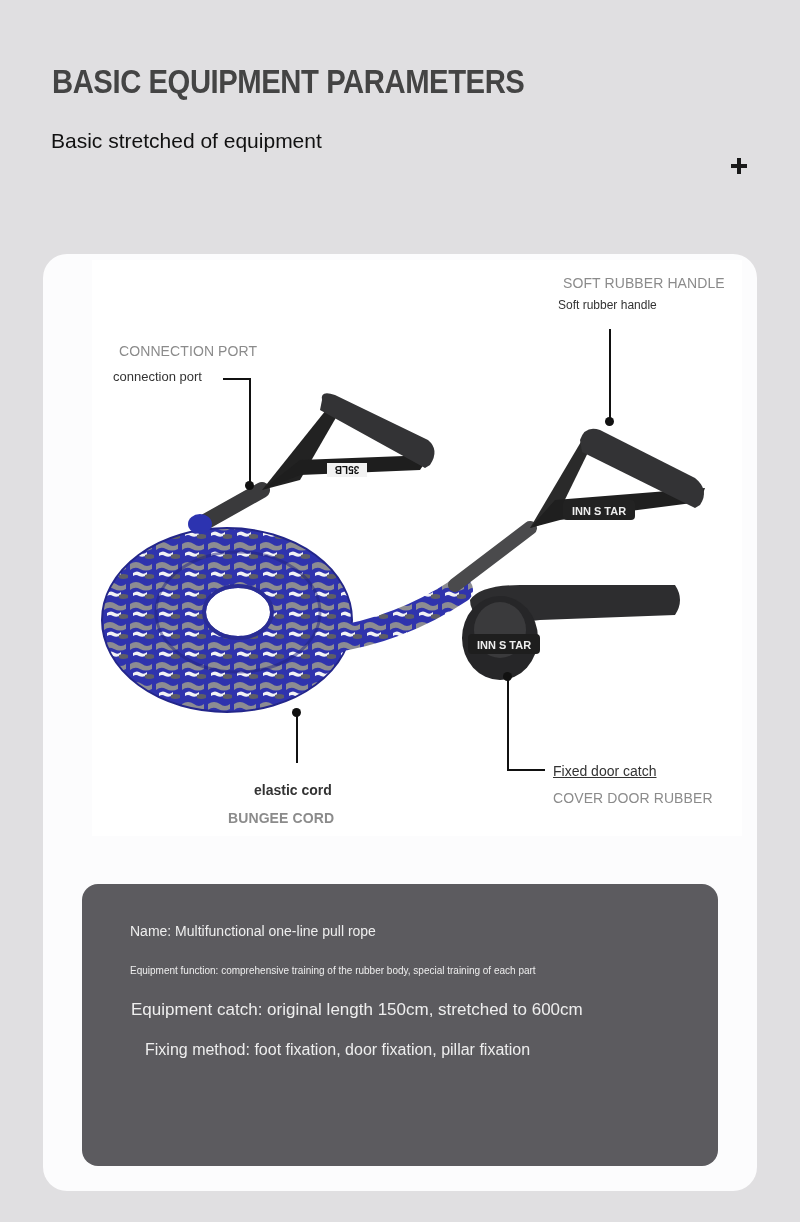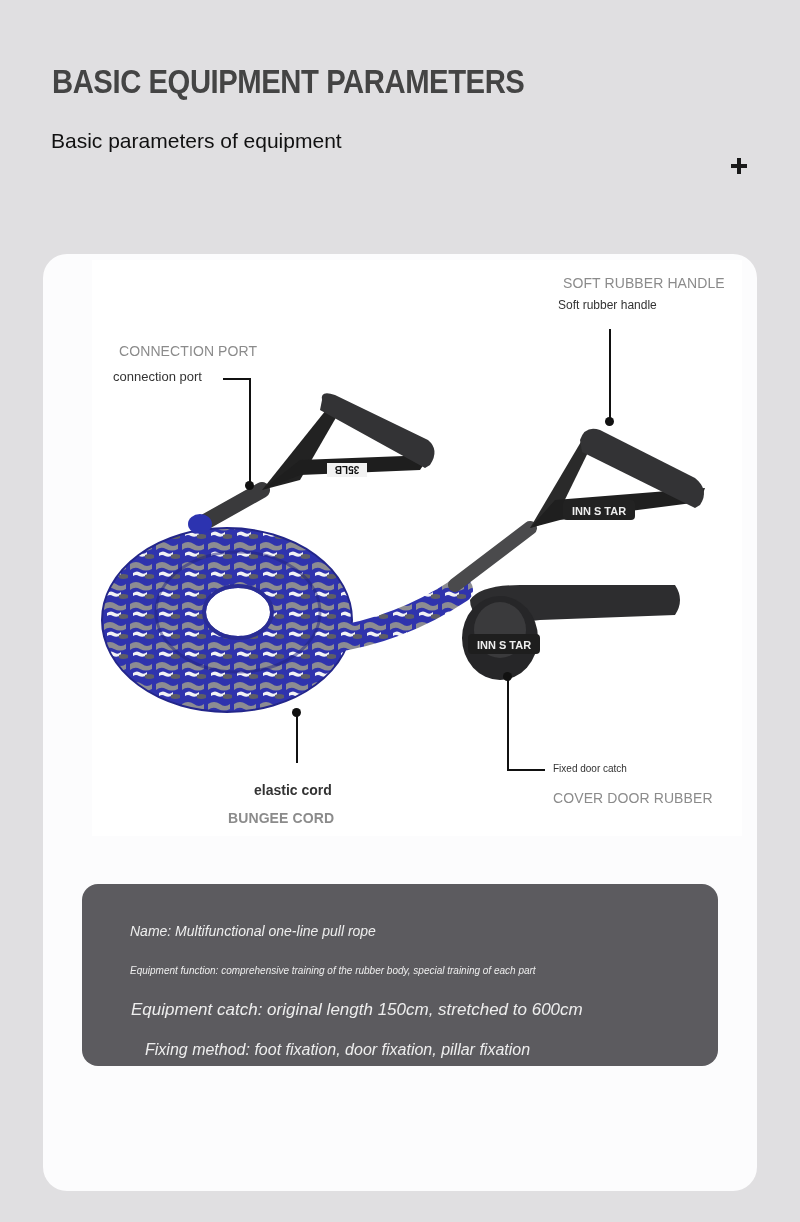--- a/index.html
+++ b/index.html
@@ -39,30 +39,30 @@
     }
     .label-lower {
       position: absolute; font-size: 13px; color: #333333; white-space: nowrap;
     }
     .line { position: absolute; background: #111111; }
     .dot { position: absolute; width: 9px; height: 9px; border-radius: 50%; background: #111111; }
 
     .product { position: absolute; left: 0; top: 0; width: 800px; height: 1222px; pointer-events: none; }
 
     .info-panel {
-      position: absolute; left: 82px; top: 884px; width: 636px; height: 182px;
-      background: #5c5b5f; border-radius: 16px; font-style: italic;
+      position: absolute; left: 82px; top: 884px; width: 636px; height: 282px;
+      background: #5c5b5f; border-radius: 16px;
     }
     .info-line { position: absolute; color: #eeeeee; white-space: nowrap; }
   </style>
 </head>
 <body>
 
 <div class="heading">BASIC EQUIPMENT PARAMETERS</div>
-<div class="subheading">Basic parameters of equipment</div>
+<div class="subheading">Basic stretched of equipment</div>
 <div class="plus"></div>
 
 <div class="card"></div>
 <div class="photo-bg"></div>
 
 <svg class="product" viewBox="0 0 800 1222" xmlns="http://www.w3.org/2000/svg">
   <defs>
     <pattern id="camo" width="26" height="20" patternUnits="userSpaceOnUse">
       <rect width="26" height="20" fill="#2f33ad"></rect>
       <path d="M0 4 q6 -4 12 0 q5 4 10 0 v5 q-6 3 -12 0 q-5 -3 -10 1z" fill="#8c8c92"></path>
@@ -117,21 +117,21 @@
 <div class="dot" style="left:605px; top:417px;"></div>
 
 <div class="dot" style="left:292px; top:708px;"></div>
 <div class="line" style="left:296px; top:713px; width:2px; height:50px;"></div>
 <div class="label-lower" style="left:254px; top:782px; font-size:14px;font-weight:bold;">elastic cord</div>
 <div class="label-upper" style="left:228px; top:810px;font-weight:bold;">BUNGEE CORD</div>
 
 <div class="dot" style="left:503px; top:672px;"></div>
 <div class="line" style="left:507px; top:676px; width:2px; height:95px;"></div>
 <div class="line" style="left:507px; top:769px; width:38px; height:2px;"></div>
-<div class="label-lower" style="left:553px; top:763px; font-size:10px;">Fixed door catch</div>
+<div class="label-lower" style="left:553px; top:763px; font-size:14px;text-decoration:underline;">Fixed door catch</div>
 <div class="label-upper" style="left:553px; top:790px;">COVER DOOR RUBBER</div>
 
 <div class="info-panel">
   <div class="info-line" style="left:48px; top:39px; font-size:14px;">Name: Multifunctional one-line pull rope</div>
   <div class="info-line" style="left:48px; top:81px; font-size:10px;">Equipment function: comprehensive training of the rubber body, special training of each part</div>
   <div class="info-line" style="left:49px; top:116px; font-size:17px;">Equipment catch: original length 150cm, stretched to 600cm</div>
   <div class="info-line" style="left:51px; top:157px; font-size:16px;margin-left:12px;">Fixing method: foot fixation, door fixation, pillar fixation</div>
 </div>
 
 </body></html>

